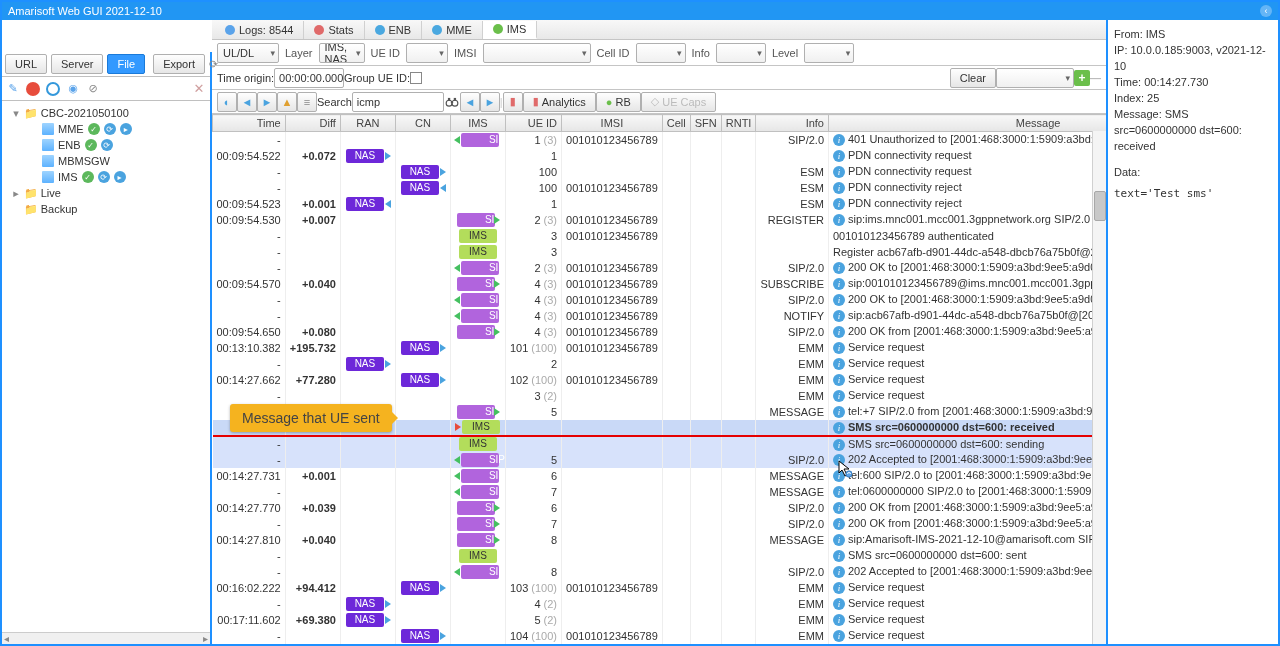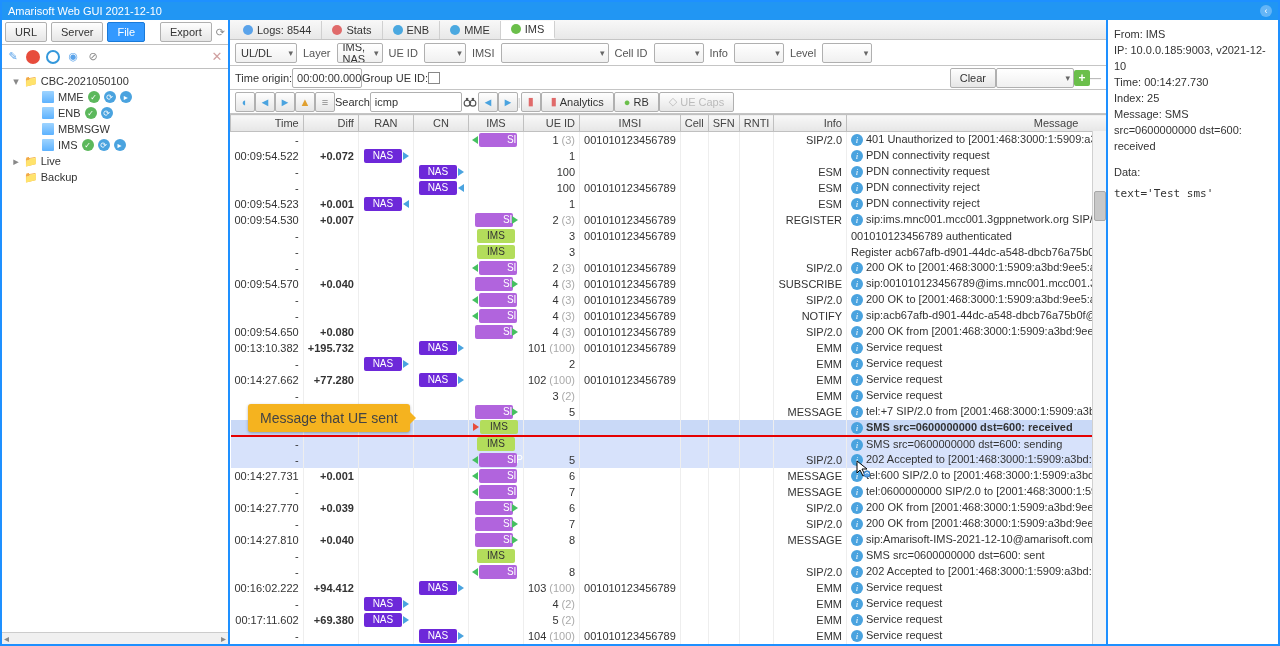--- a/index.html
+++ b/index.html
@@ -1,20 +1,20 @@
 <!DOCTYPE html>
 <html><head>
 <meta charset="utf-8">
 <style>
 * { margin:0; padding:0; box-sizing:border-box; font-family:Arial,Helvetica,sans-serif; }
 body { width:1280px; height:646px; overflow:hidden; background:#fff; border:2px solid #1e90ff; position:relative; font-size:11px; color:#333; }
 .titlebar { height:18px; background:#2196f3; color:#fff; display:flex; align-items:center; padding:0 6px; }
 .titlebar .close-ico { margin-left:auto; width:12px; height:12px; border-radius:50%; background:rgba(255,255,255,.3); display:flex; align-items:center; justify-content:center; font-size:9px; }
 .main { display:flex; height:calc(100% - 18px); }
-.left { width:228px; border-right:2px solid #1e90ff; display:flex; flex-direction:column; }
+.left { width:210px; border-right:2px solid #1e90ff; display:flex; flex-direction:column;margin-top:32px; }
 .left-top { height:25px; display:flex; align-items:center; padding:2px 3px; gap:4px; border-bottom:1px solid #c0c0c0; }
 .btn { height:20px; padding:0 9px; border:1px solid #b0b0b0; border-radius:2px; background:linear-gradient(#fefefe,#e6e6e6); font-size:11px; display:flex; align-items:center; cursor:pointer; }
 .btn.active { background:#3399ff; color:#fff; border-color:#1a7ad9; }
 .toolbar-icons { height:24px; display:flex; align-items:center; padding:2px 4px; gap:6px; border-bottom:1px solid #c0c0c0; position:relative; }
 .tool-ico { width:14px; height:14px; cursor:pointer; display:flex; align-items:center; justify-content:center; }
 .tool-ico.red { background:#e74c3c; border-radius:50%; }
 .tool-ico.blue-r { border:2px solid #3498db; border-radius:50%; }
 .tool-ico.x { color:#d0a0a0; margin-left:auto; font-size:13px; }
 .tree { flex:1; overflow:auto; padding:4px 2px; }
 .tree-item { display:flex; align-items:center; height:16px; padding-left:6px; cursor:pointer; }

